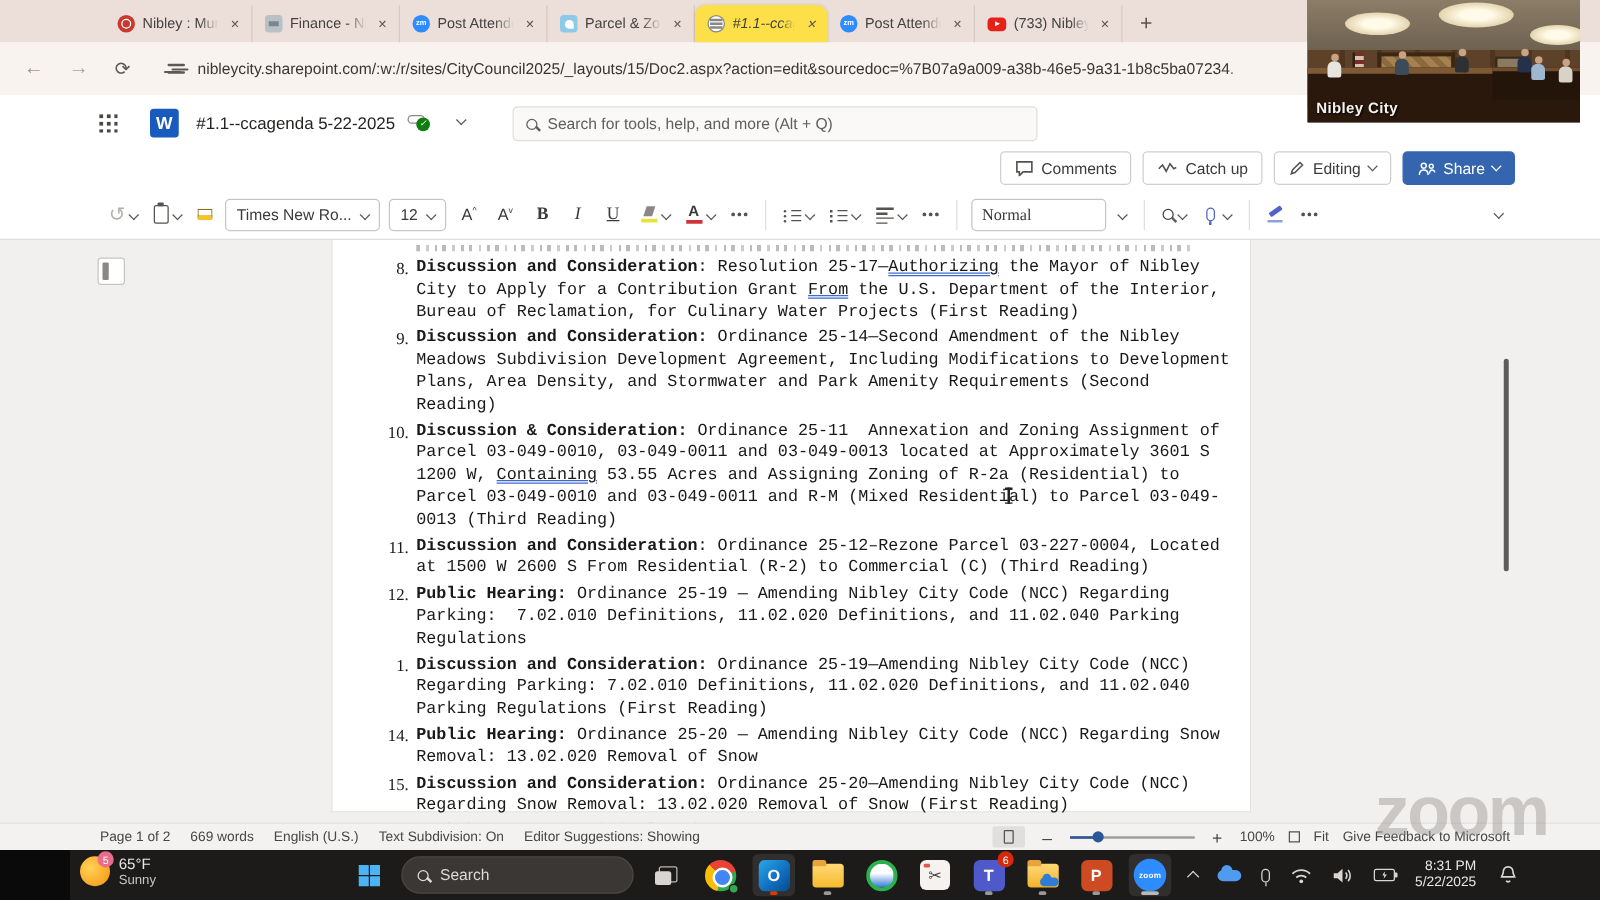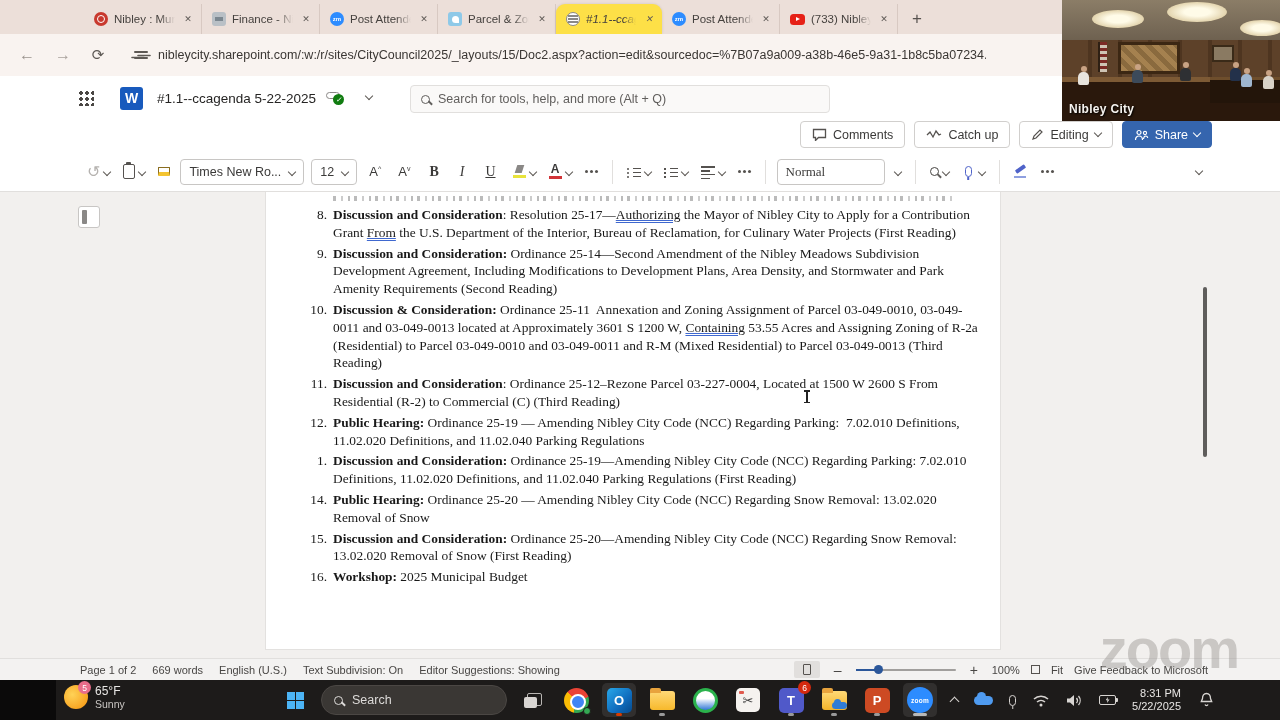--- a/index.html
+++ b/index.html
@@ -101,21 +101,21 @@
   #ribbon-collapse { position:absolute; right:78px; top:16px; }
 
   
   #canvas { position:absolute; left:0; top:192px; width:1280px; height:466px; background:#f2f0ee; }
   #pane-toggle { position:absolute; left:78px; top:14px; width:22px; height:22px; background:#fff; border:1px solid #c8c6c4; border-radius:3px; }
   #pane-toggle::before { content:""; position:absolute; left:3px; top:3px; bottom:3px; width:5px; background:#8a8886; border-radius:1px; }
   #page { position:absolute; left:265px; top:0; width:736px; height:458px; background:#fff; border:1px solid #e3e1df; border-top:none; padding:4px 16px 0 0; font-family:"Liberation Serif",serif; font-size:13.4px; line-height:17.8px; color:#191919; }
   #clipped-line { height:5px; overflow:hidden; margin:0 4px 5px 67px; background:repeating-linear-gradient(90deg,#777 0 3px,transparent 3px 8px,#999 8px 10px,transparent 10px 15px,#777 15px 17px,transparent 17px 21px); opacity:.5; width:620px; }
   .agi { display:flex; padding-left:40px; margin-bottom:3px; }
   .agi .num { width:21px; text-align:right; margin-right:6px; flex:none; }
-  .agi .atext { flex:1; }
+  .agi .atext { flex:1;font-family:Liberation Mono, monospace; }
   .agi b { font-weight:bold; }
   .gram { text-decoration:underline double #3f68cf; text-decoration-thickness:1px; }
   #doc-scrollbar { position:absolute; right:73px; top:95px; width:4px; height:170px; background:#5f5d5b; border-radius:2px; }
   #ibeam { position:absolute; left:806px; top:192px; width:1.5px; height:13px; background:#222; }
   #ibeam::before, #ibeam::after { content:""; position:absolute; left:-2px; width:5.5px; height:1.5px; background:#222; }
   #ibeam::before { top:0; } #ibeam::after { bottom:0; }
 
   
   #statusbar { position:absolute; left:0; top:658px; width:1280px; height:22px; background:#f3f2f1; border-top:1px solid #e1dfdd; display:flex; align-items:center; font-size:11px; color:#484644; }
   #status-left { display:flex; gap:16px; margin-left:80px; }
@@ -173,21 +173,21 @@
   #tray-cloud::before { content:""; position:absolute; left:3px; top:-4px; width:9px; height:9px; border-radius:50%; background:#4f9bf0; }
   #tray-mic { width:7px; height:11px; border:1.5px solid #d8d5d2; border-radius:4px; position:relative; }
   #tray-mic::after { content:""; position:absolute; left:50%; bottom:-4px; transform:translateX(-50%); width:1.5px; height:3px; background:#d8d5d2; }
   #battery-icon { width:17px; height:10px; border:1.3px solid #d8d5d2; border-radius:2px; position:relative; display:flex; align-items:center; justify-content:center; }
   #battery-icon::after { content:""; position:absolute; right:-3.2px; width:2px; height:4px; background:#d8d5d2; border-radius:0 1px 1px 0; }
   #battery-icon .bolt { width:4px; height:6px; background:#d8d5d2; clip-path:polygon(60% 0,0 55%,45% 55%,35% 100%,100% 42%,52% 42%); }
   #clock { text-align:right; font-size:11px; line-height:13.5px; }
   #bell-icon { margin-left:2px; }
 
   
-  #video { position:absolute; right:0; top:0; width:218px; height:121px; background:#0f172a; overflow:hidden; z-index:20; }
+  #video { position:absolute; right:16px; top:0; width:218px; height:98px; background:#0f172a; overflow:hidden; z-index:20; }
   #v-ceiling { position:absolute; left:0; top:0; width:100%; height:40px; background:linear-gradient(#8b7d67,#6e6150); }
   .v-light { position:absolute; border-radius:50%; background:radial-gradient(ellipse at center,#fffbe8 30%,#e3d4ae 70%,rgba(190,170,130,0)); }
   #v-wall { position:absolute; left:0; top:40px; width:100%; height:46px; background:repeating-linear-gradient(90deg,#5d4129 0 26px,#4e3520 26px 30px); }
   #v-tapestry { position:absolute; left:56px; top:42px; width:62px; height:32px; background:repeating-linear-gradient(45deg,#a5814f 0 5px,#8a6a3e 5px 10px); border:3px solid #3c2713; }
   #v-frame { position:absolute; left:150px; top:45px; width:22px; height:17px; background:#8a7a62; border:2px solid #3a2a18; }
   #v-flag { position:absolute; left:36px; top:42px; width:9px; height:30px; background:repeating-linear-gradient(180deg,#7d2b26 0 3px,#cfc4b4 3px 6px); border-left:2px solid #2e2014; }
   #v-dais { position:absolute; left:0; bottom:0; width:100%; height:44px; background:#2a180c; }
   #v-dais::before { content:""; position:absolute; left:0; top:0; width:100%; height:5px; background:#7d5a35; }
   #v-desk2 { position:absolute; right:0; bottom:18px; width:70px; height:26px; background:#23150a; border-top:3px solid #6e4e2c; }
   .v-person { position:absolute; width:11px; height:13px; border-radius:5px 5px 2px 2px; }

